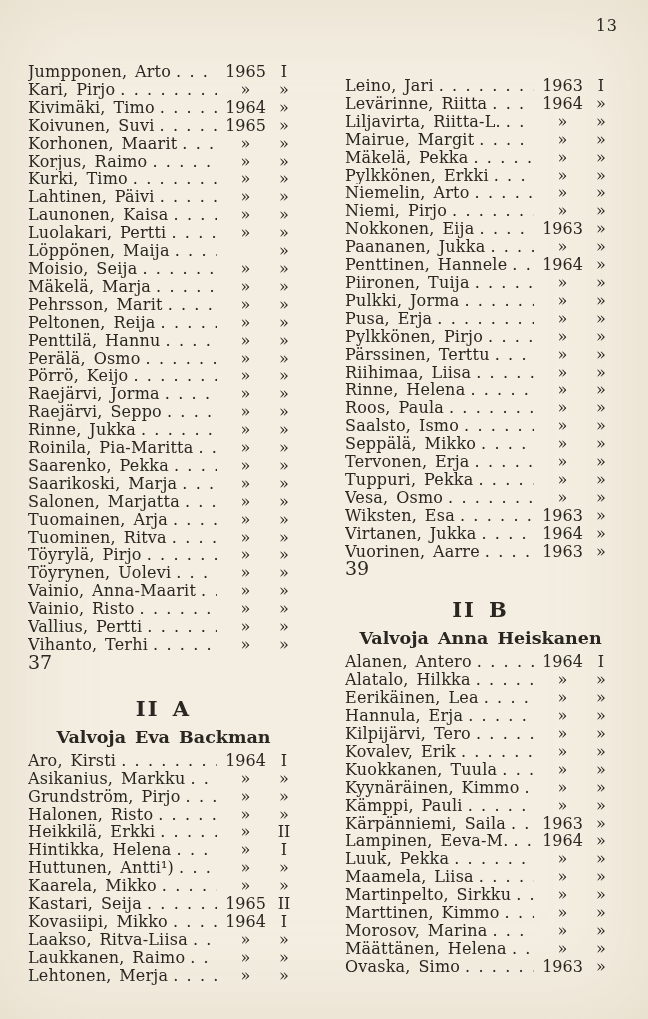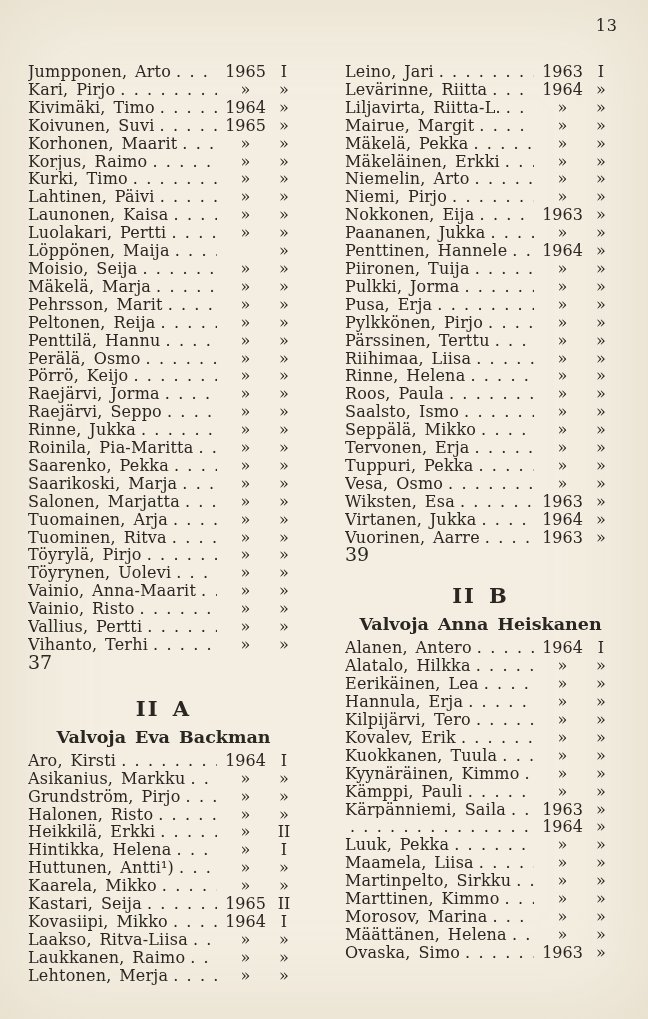--- a/index.html
+++ b/index.html
@@ -426,21 +426,21 @@
             <span class="ldr"></span>
             <span class="yr">»</span>
             <span class="cls">»</span>
           </div>
         </div>
 
     </div>
 
     <div class="col">
 
-      <div class="sec-rows" style="margin-top:0">
+      <div class="sec-rows" style="margin-top:14px">
 
           <div class="row">
             <span class="nm">Leino, Jari</span>
             <span class="ldr"></span>
             <span class="yr">1963</span>
             <span class="cls">I</span>
           </div>
 
           <div class="row">
             <span class="nm">Levärinne, Riitta</span>
@@ -464,21 +464,21 @@
           </div>
 
           <div class="row">
             <span class="nm">Mäkelä, Pekka</span>
             <span class="ldr"></span>
             <span class="yr">»</span>
             <span class="cls">»</span>
           </div>
 
           <div class="row">
-            <span class="nm">Mäkeläinen, Erkki</span>
+            <span class="nm">Pylkkönen, Erkki</span>
             <span class="ldr"></span>
             <span class="yr">»</span>
             <span class="cls">»</span>
           </div>
 
           <div class="row">
             <span class="nm">Niemelin, Arto</span>
             <span class="ldr"></span>
             <span class="yr">»</span>
             <span class="cls">»</span>
@@ -697,20 +697,21 @@
           </div>
 
           <div class="row">
             <span class="nm">Kärpänniemi, Saila</span>
             <span class="ldr"></span>
             <span class="yr">1963</span>
             <span class="cls">»</span>
           </div>
 
           <div class="row">
+            <span class="nm">Lampinen, Eeva-M.</span>
             <span class="ldr"></span>
             <span class="yr">1964</span>
             <span class="cls">»</span>
           </div>
 
           <div class="row">
             <span class="nm">Luuk, Pekka</span>
             <span class="ldr"></span>
             <span class="yr">»</span>
             <span class="cls">»</span>

